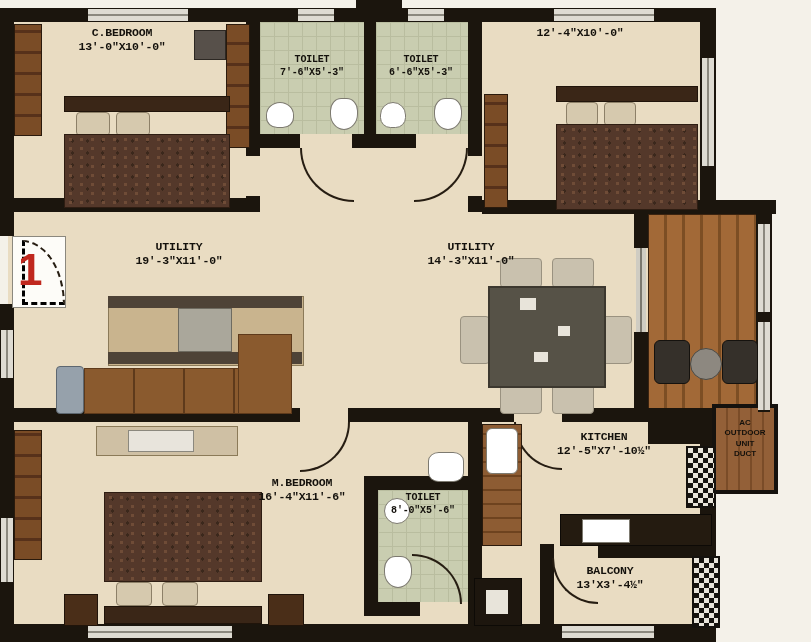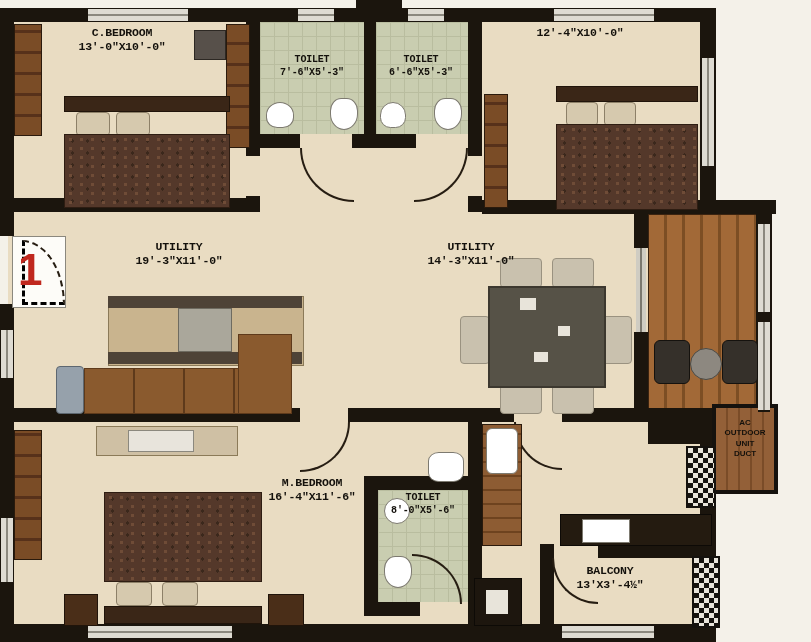--- a/index.html
+++ b/index.html
@@ -193,21 +193,25 @@
     <span>12'-4"X10'-0"</span>
   </div>
   <div class="rlabel" style="left:94px;top:240px;width:170px;">
     <span>UTILITY</span>
     <span>19'-3"X11'-0"</span>
   </div>
   <div class="rlabel" style="left:386px;top:240px;width:170px;">
     <span>UTILITY</span>
     <span>14'-3"X11'-0"</span>
   </div>
-  <div class="rlabel" style="left:228px;top:476px;width:168px;">
+  <div class="rlabel" style="left:520px;top:430px;width:168px;">
+    <span>KITCHEN</span>
+    <span>12'-5"X7'-10½"</span>
+  </div>
+  <div class="rlabel" style="left:218px;top:476px;width:168px;">
     <span>M.BEDROOM</span>
     <span>16'-4"X11'-6"</span>
   </div>
   <div class="rlabel small" style="left:376px;top:492px;width:94px;">
     <span>TOILET</span>
     <span>8'-0"X5'-6"</span>
   </div>
   <div class="rlabel" style="left:552px;top:564px;width:116px;">
     <span>BALCONY</span>
     <span>13'X3'-4½"</span>

